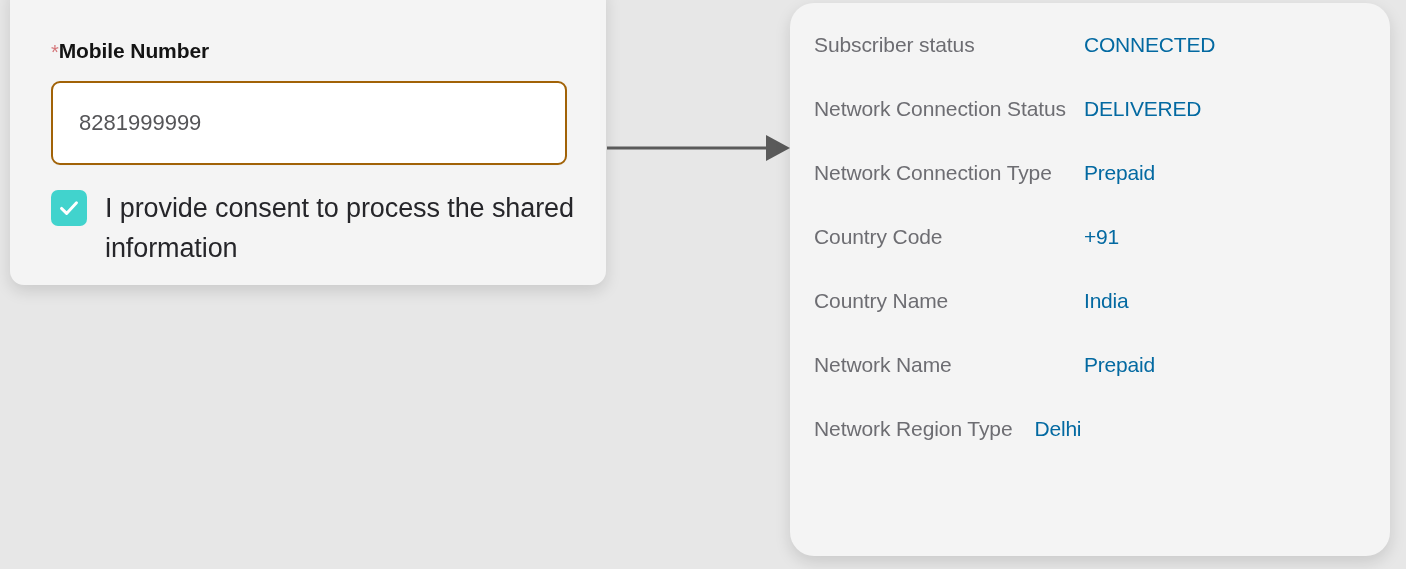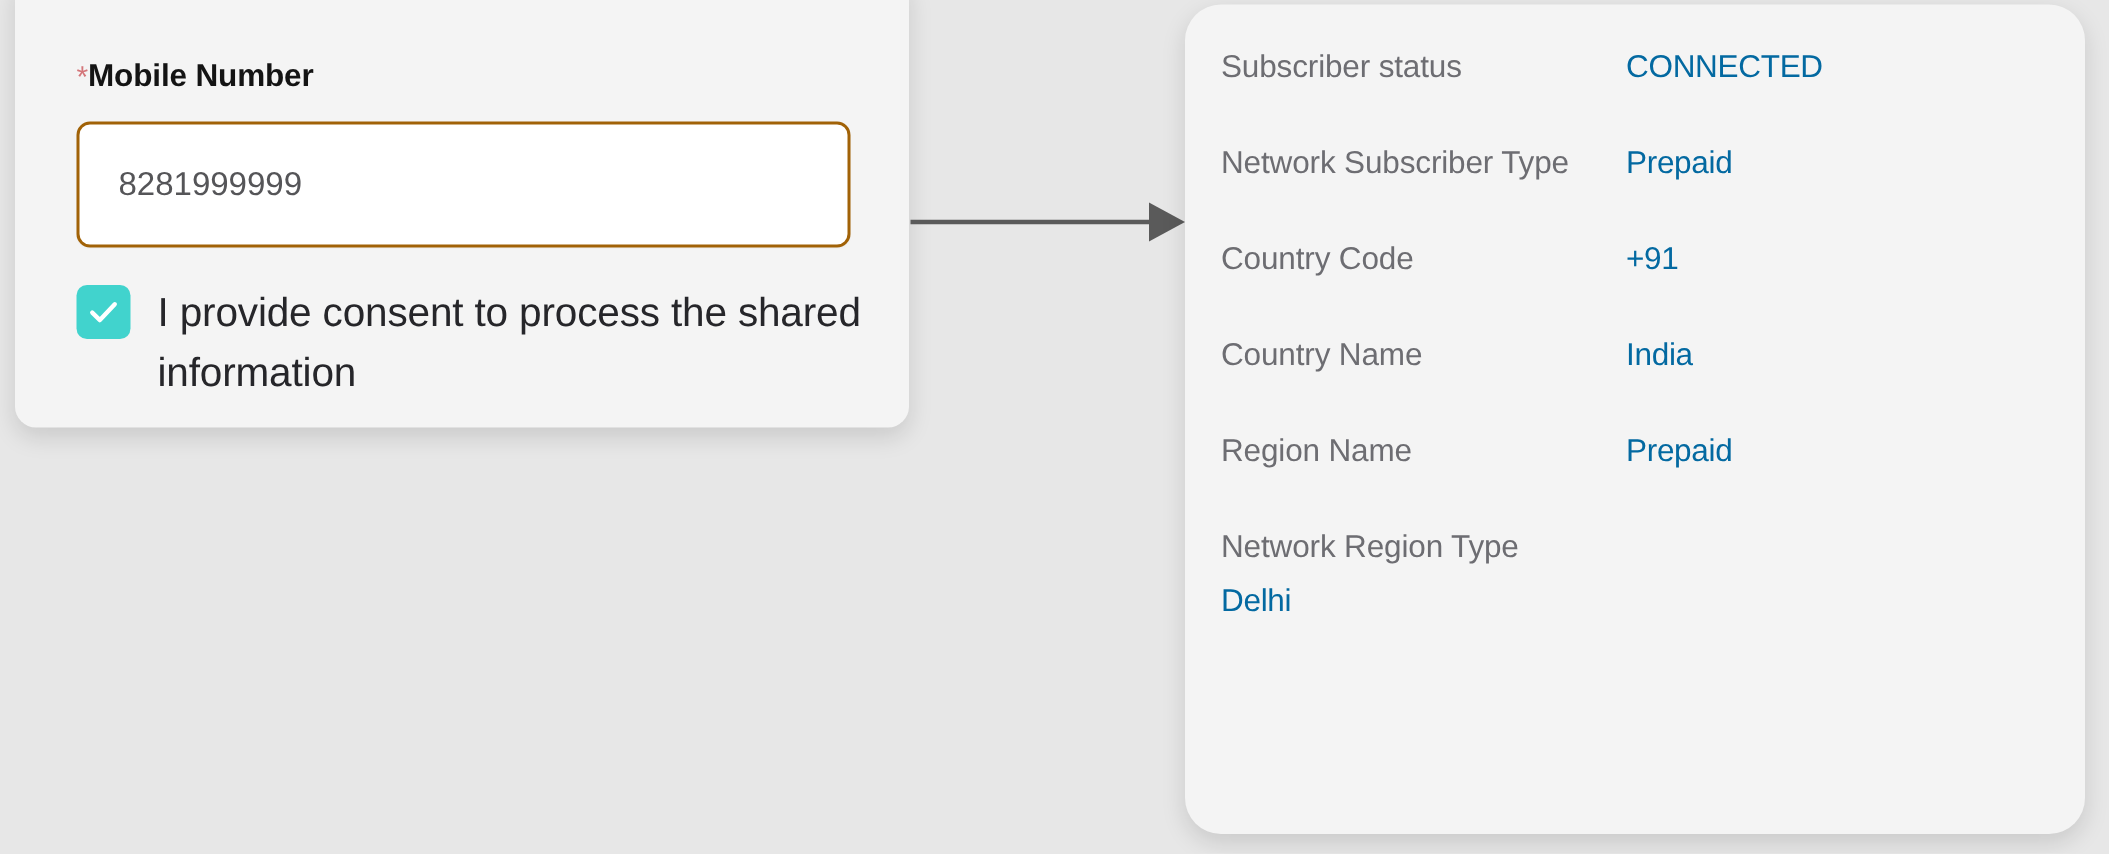--- a/index.html
+++ b/index.html
@@ -119,21 +119,21 @@
     border-radius: 24px;
     box-shadow: 0 6px 16px rgba(0, 0, 0, 0.13);
     box-sizing: border-box;
     padding: 24px 24px 32px 24px;
   }
   .detail-row {
     display: flex;
     align-items: flex-start;
     margin-bottom: 28px;
   }
-  .detail-row:last-child { margin-bottom: 0; flex-direction: column; }
+  .detail-row:last-child { margin-bottom: 0; }
   .detail-label {
     width: 270px;
     flex: 0 0 auto;
     font-size: 21px;
     line-height: 36px;
     color: #6d6d72;
     letter-spacing: -0.1px;
     white-space: normal;
   }
   .detail-label.wide {
@@ -177,38 +177,42 @@
     </svg>
   </div>
 
   <div class="result-card">
 
     <div class="detail-row">
       <div class="detail-label">Subscriber status</div>
       <div class="detail-value">CONNECTED</div>
     </div>
 
-
-    <div class="detail-row">
-      <div class="detail-label">Network Subscriber Type</div>
+    <div class="detail-row">
+      <div class="detail-label">Network Connection Status</div>
+      <div class="detail-value">DELIVERED</div>
+    </div>
+
+    <div class="detail-row">
+      <div class="detail-label">Network Connection Type</div>
       <div class="detail-value">Prepaid</div>
     </div>
 
     <div class="detail-row">
       <div class="detail-label">Country Code</div>
       <div class="detail-value">+91</div>
     </div>
 
     <div class="detail-row">
       <div class="detail-label">Country Name</div>
       <div class="detail-value">India</div>
     </div>
 
     <div class="detail-row">
-      <div class="detail-label">Region Name</div>
+      <div class="detail-label">Network Name</div>
       <div class="detail-value">Prepaid</div>
     </div>
 
     <div class="detail-row">
       <div class="detail-label wide">Network Region Type</div>
       <div class="detail-value">Delhi</div>
     </div>
 
   </div>
 </div>

